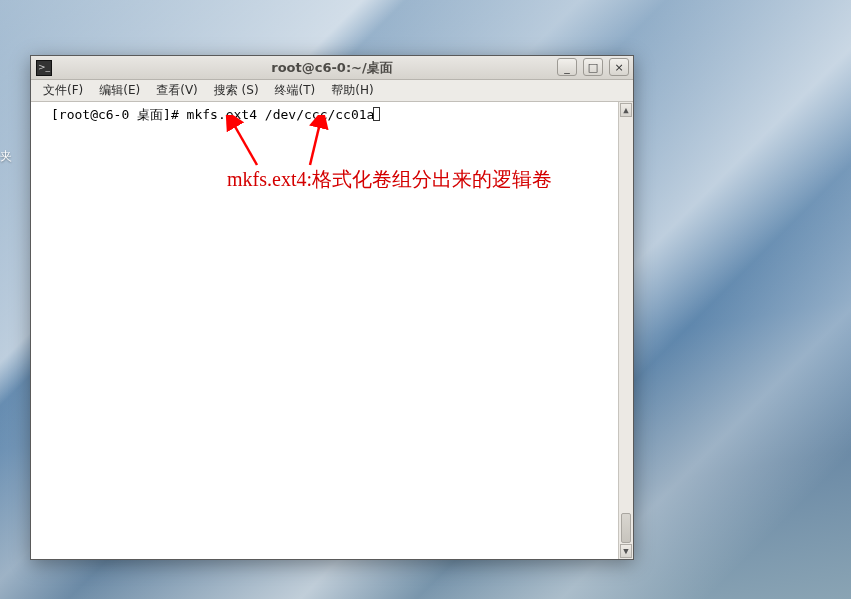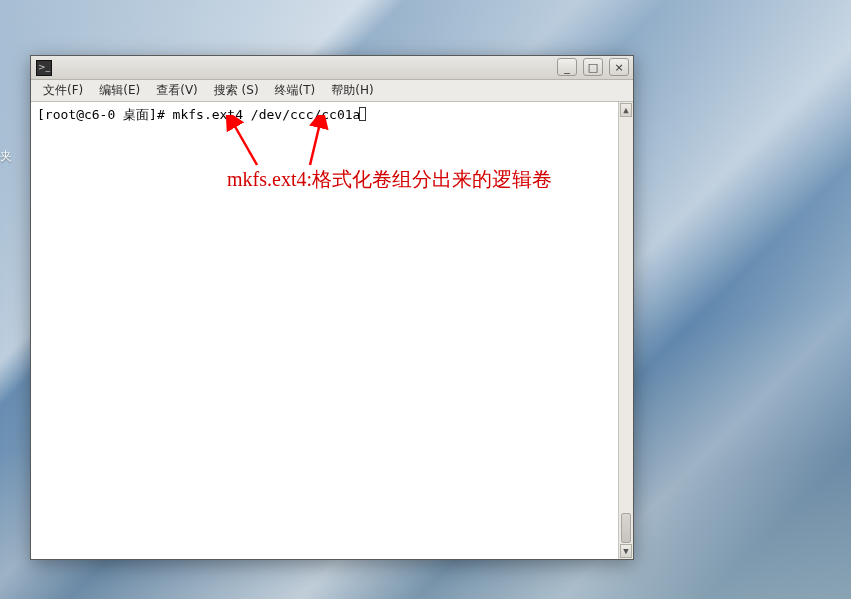--- a/index.html
+++ b/index.html
@@ -100,21 +100,21 @@
       flex: 1;
       display: flex;
       position: relative;
       background: #fff;
       font-family: "DejaVu Sans Mono","Courier New",monospace;
       font-size: 13px;
       color: #000;
     }
     .terminal-content {
       flex: 1;
-      padding: 4px 6px;
+      padding: 4px 20px;
       position: relative;
       white-space: pre;
     }
     .prompt-line { display: inline; }
     .cursor-block {
       display: inline-block;
       width: 7px; height: 14px;
       border: 1px solid #333;
       vertical-align: -2px;
       margin-left: -1px;
@@ -163,20 +163,21 @@
 
 <div class="desk-label l1">夹</div>
 <div class="desk-label l2">_64</div>
 
 <div class="window">
 
   <div class="titlebar">
     <div class="app-icon">
         <span>&gt;_</span>
       </div>
+    <div class="title">root@c6-0:~/桌面</div>
     <div class="win-controls">
       <div class="win-btn">_</div>
       <div class="win-btn">□</div>
       <div class="win-btn">×</div>
     </div>
   </div>
 
   <div class="menubar">
     <div class="menu-item">文件(F)</div>
     <div class="menu-item">编辑(E)</div>

